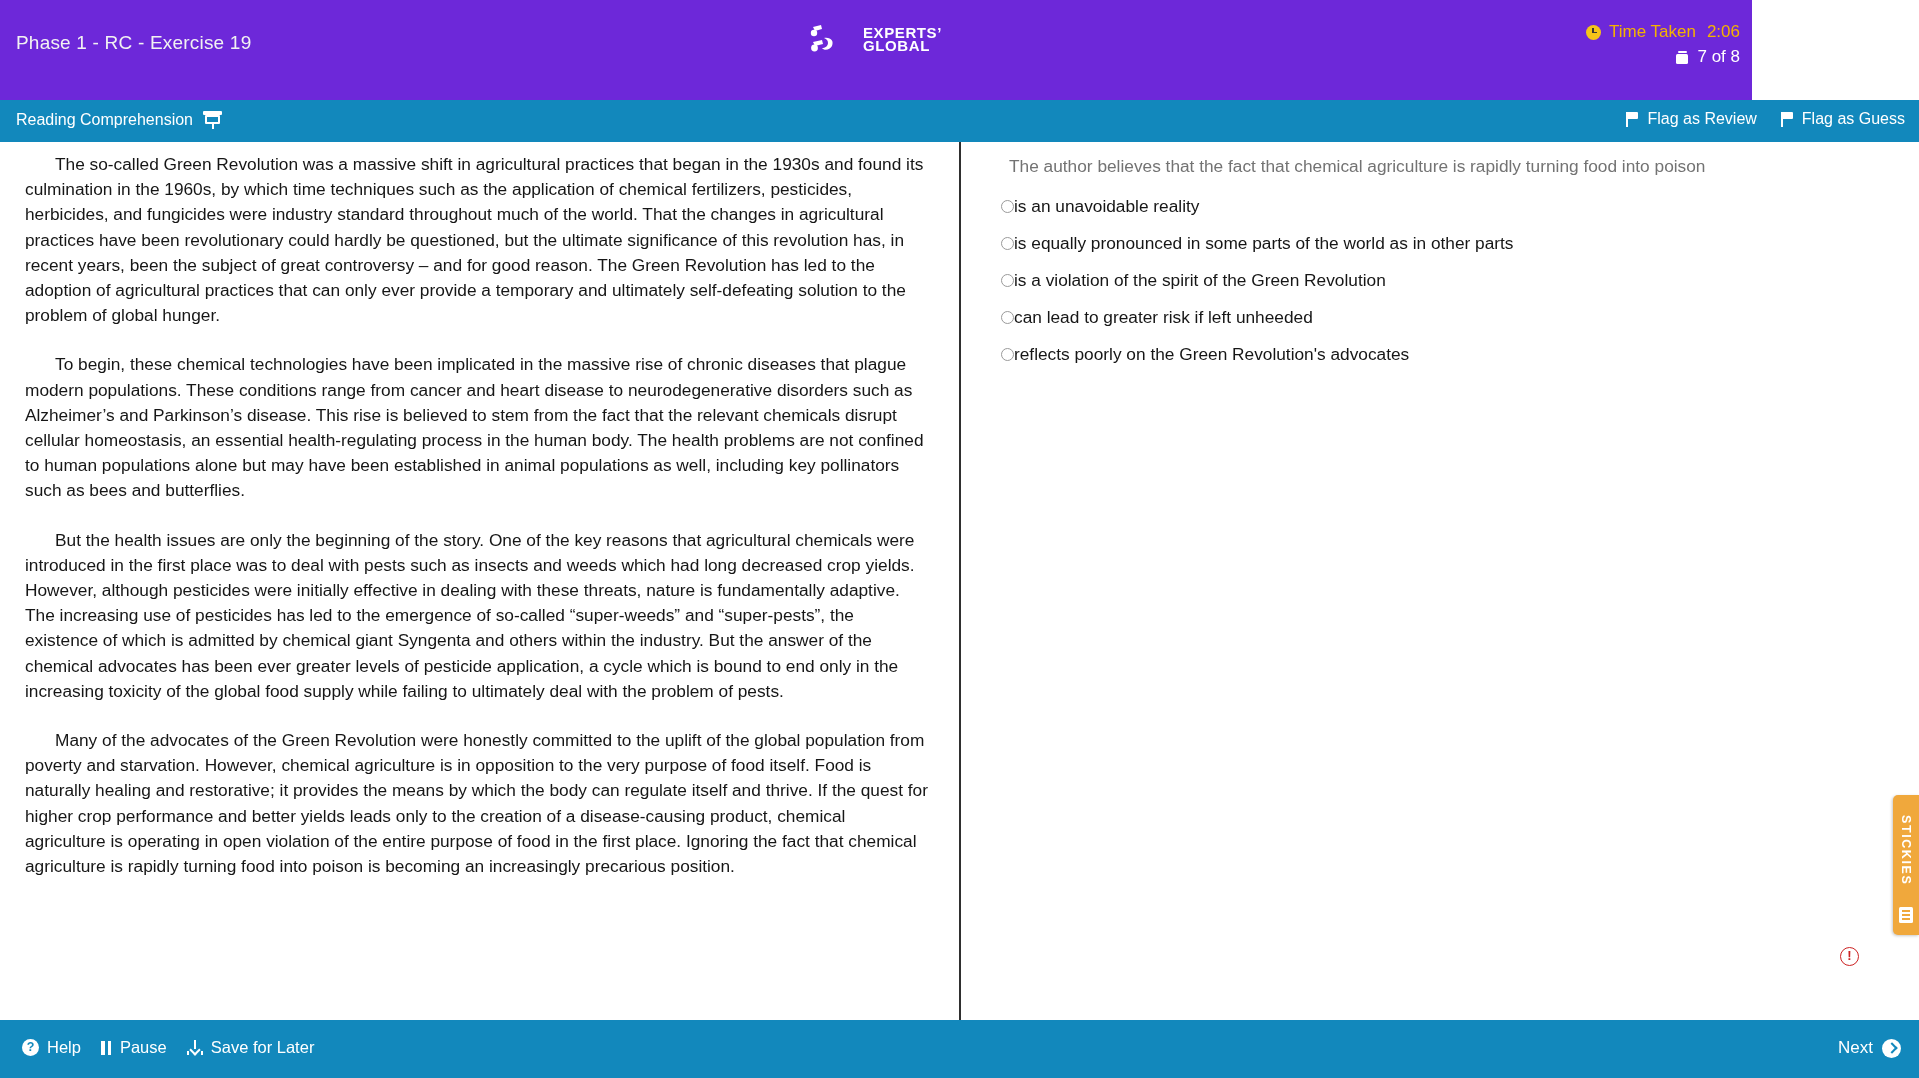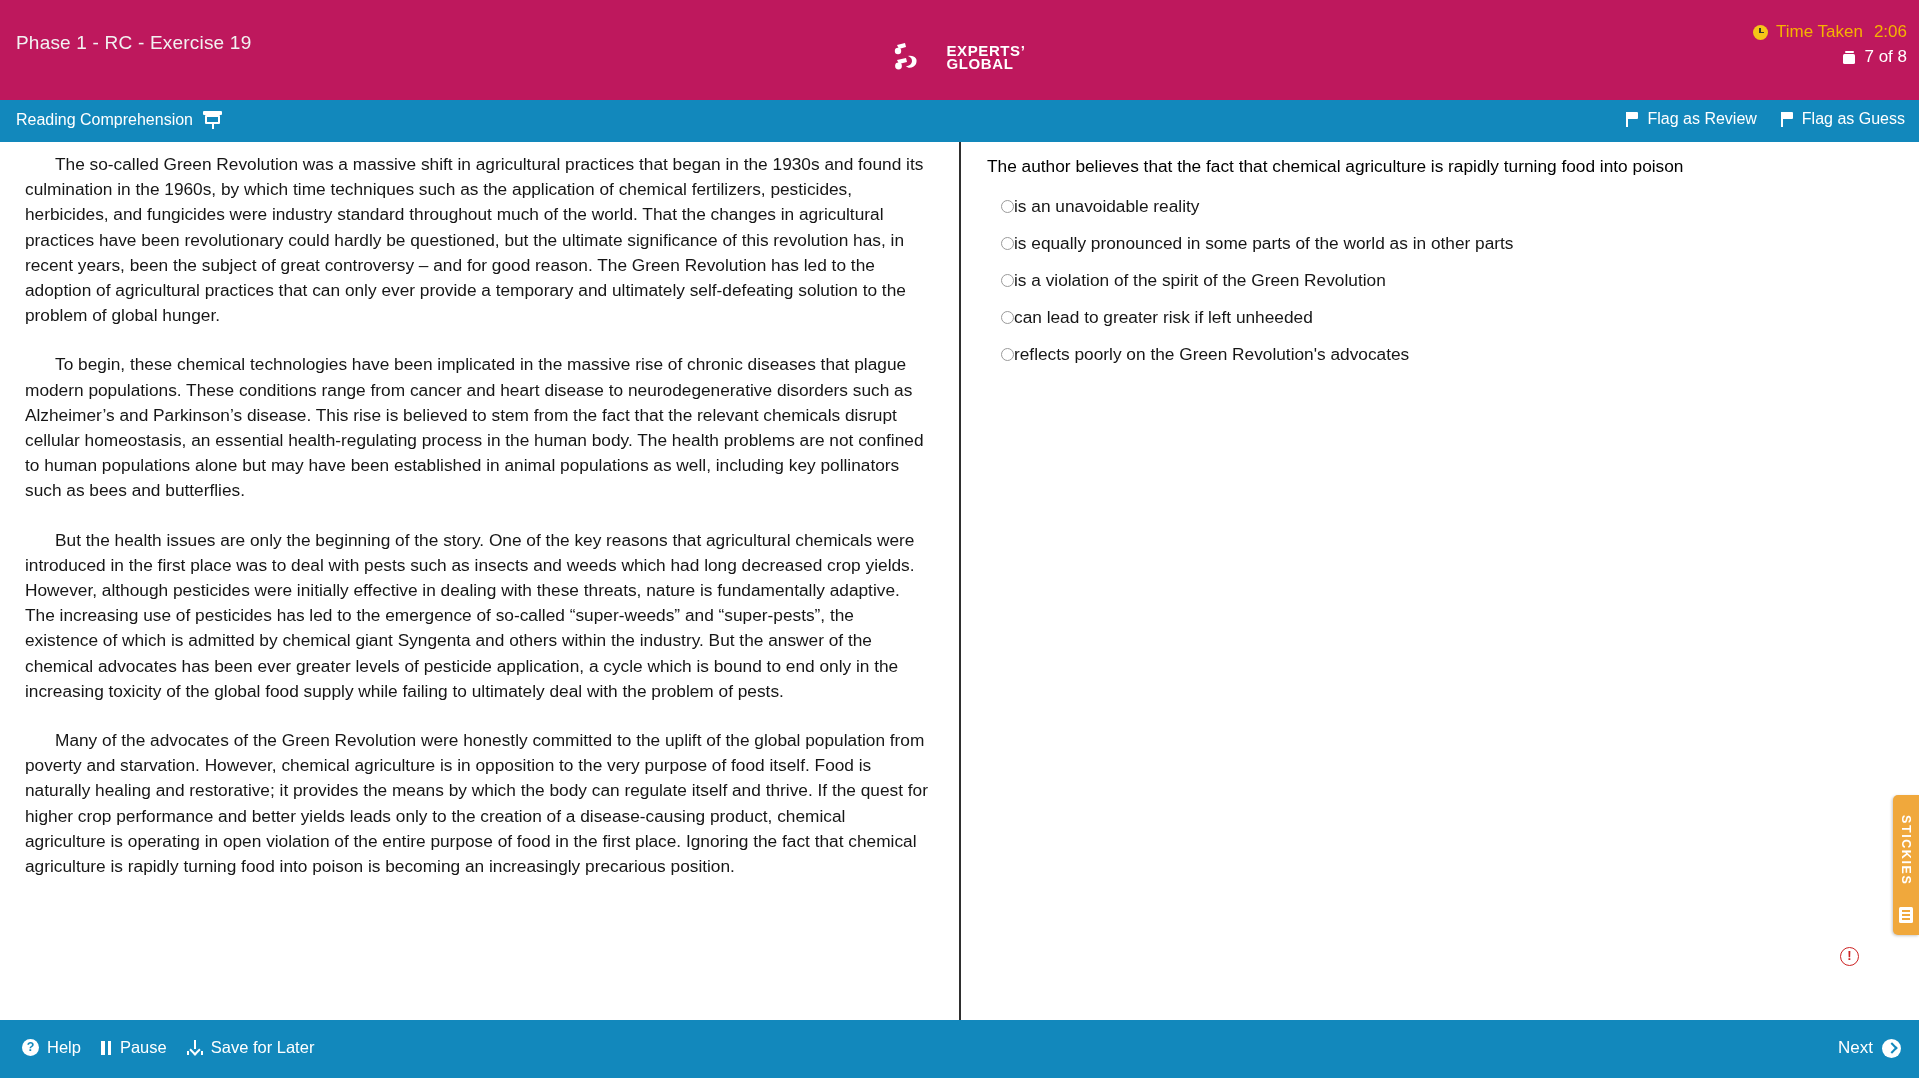--- a/index.html
+++ b/index.html
@@ -5,29 +5,29 @@
   * { margin:0; padding:0; box-sizing:border-box; }
   html,body { width:1919px; height:1078px; overflow:hidden; }
   body {
     font-family:"Liberation Sans", sans-serif;
     background:#ffffff;
     -webkit-font-smoothing:antialiased;
   }
 
   
   .topbar{
-    position:absolute; left:0; top:0; width:1919px; height:100px;
-    background:#be185d; color:#ffffff;
+    position:absolute; left:0; top:0; width:1752px; height:100px;
+    background:#6d28d9; color:#ffffff;
   }
   .exercise-title{
     position:absolute; left:16px; top:32px;
     font-size:19px; letter-spacing:.2px; color:#f2f2f2;
   }
   .logo-wrap{
-    position:absolute; left:50%; top:42px; transform:translateX(-50%);
+    position:absolute; left:50%; top:24px; transform:translateX(-50%);
     display:flex; align-items:center; gap:24px;
   }
   .logo-mark{ width:29px; height:30px; position:relative; }
   .logo-text{ line-height:13px; }
   .logo-l1,.logo-l2{
     font-size:15px; font-weight:bold; letter-spacing:.6px; color:#ffffff;
     display:block;
   }
   .timer-row{
     position:absolute; right:12px; top:22px;
@@ -123,21 +123,21 @@
     font-size:17.3px; line-height:25.2px; color:#161616;
     text-indent:30px; margin-bottom:24px;
     text-align:left;
   }
 
   .question-pane{
     position:absolute; left:961px; top:0; width:958px; height:878px;
     padding:12px 20px 10px 26px;
   }
   .question-stem{
-    font-size:17.3px; line-height:24px; color:#000000; margin-bottom:18px;
+    font-size:17.3px; line-height:24px; color:#737373; margin-bottom:18px;margin-left:22px;
   }
   .options{ list-style:none; }
   .option-row{
     display:flex; align-items:flex-start; 
     margin-bottom:16px; cursor:pointer;
   }
   .radio{
     width:13px; height:13px; border-radius:50%;
     border:1.6px solid #9a9a9a; background:#ffffff;
     flex:0 0 auto; margin-top:4px; margin-left:14px;

